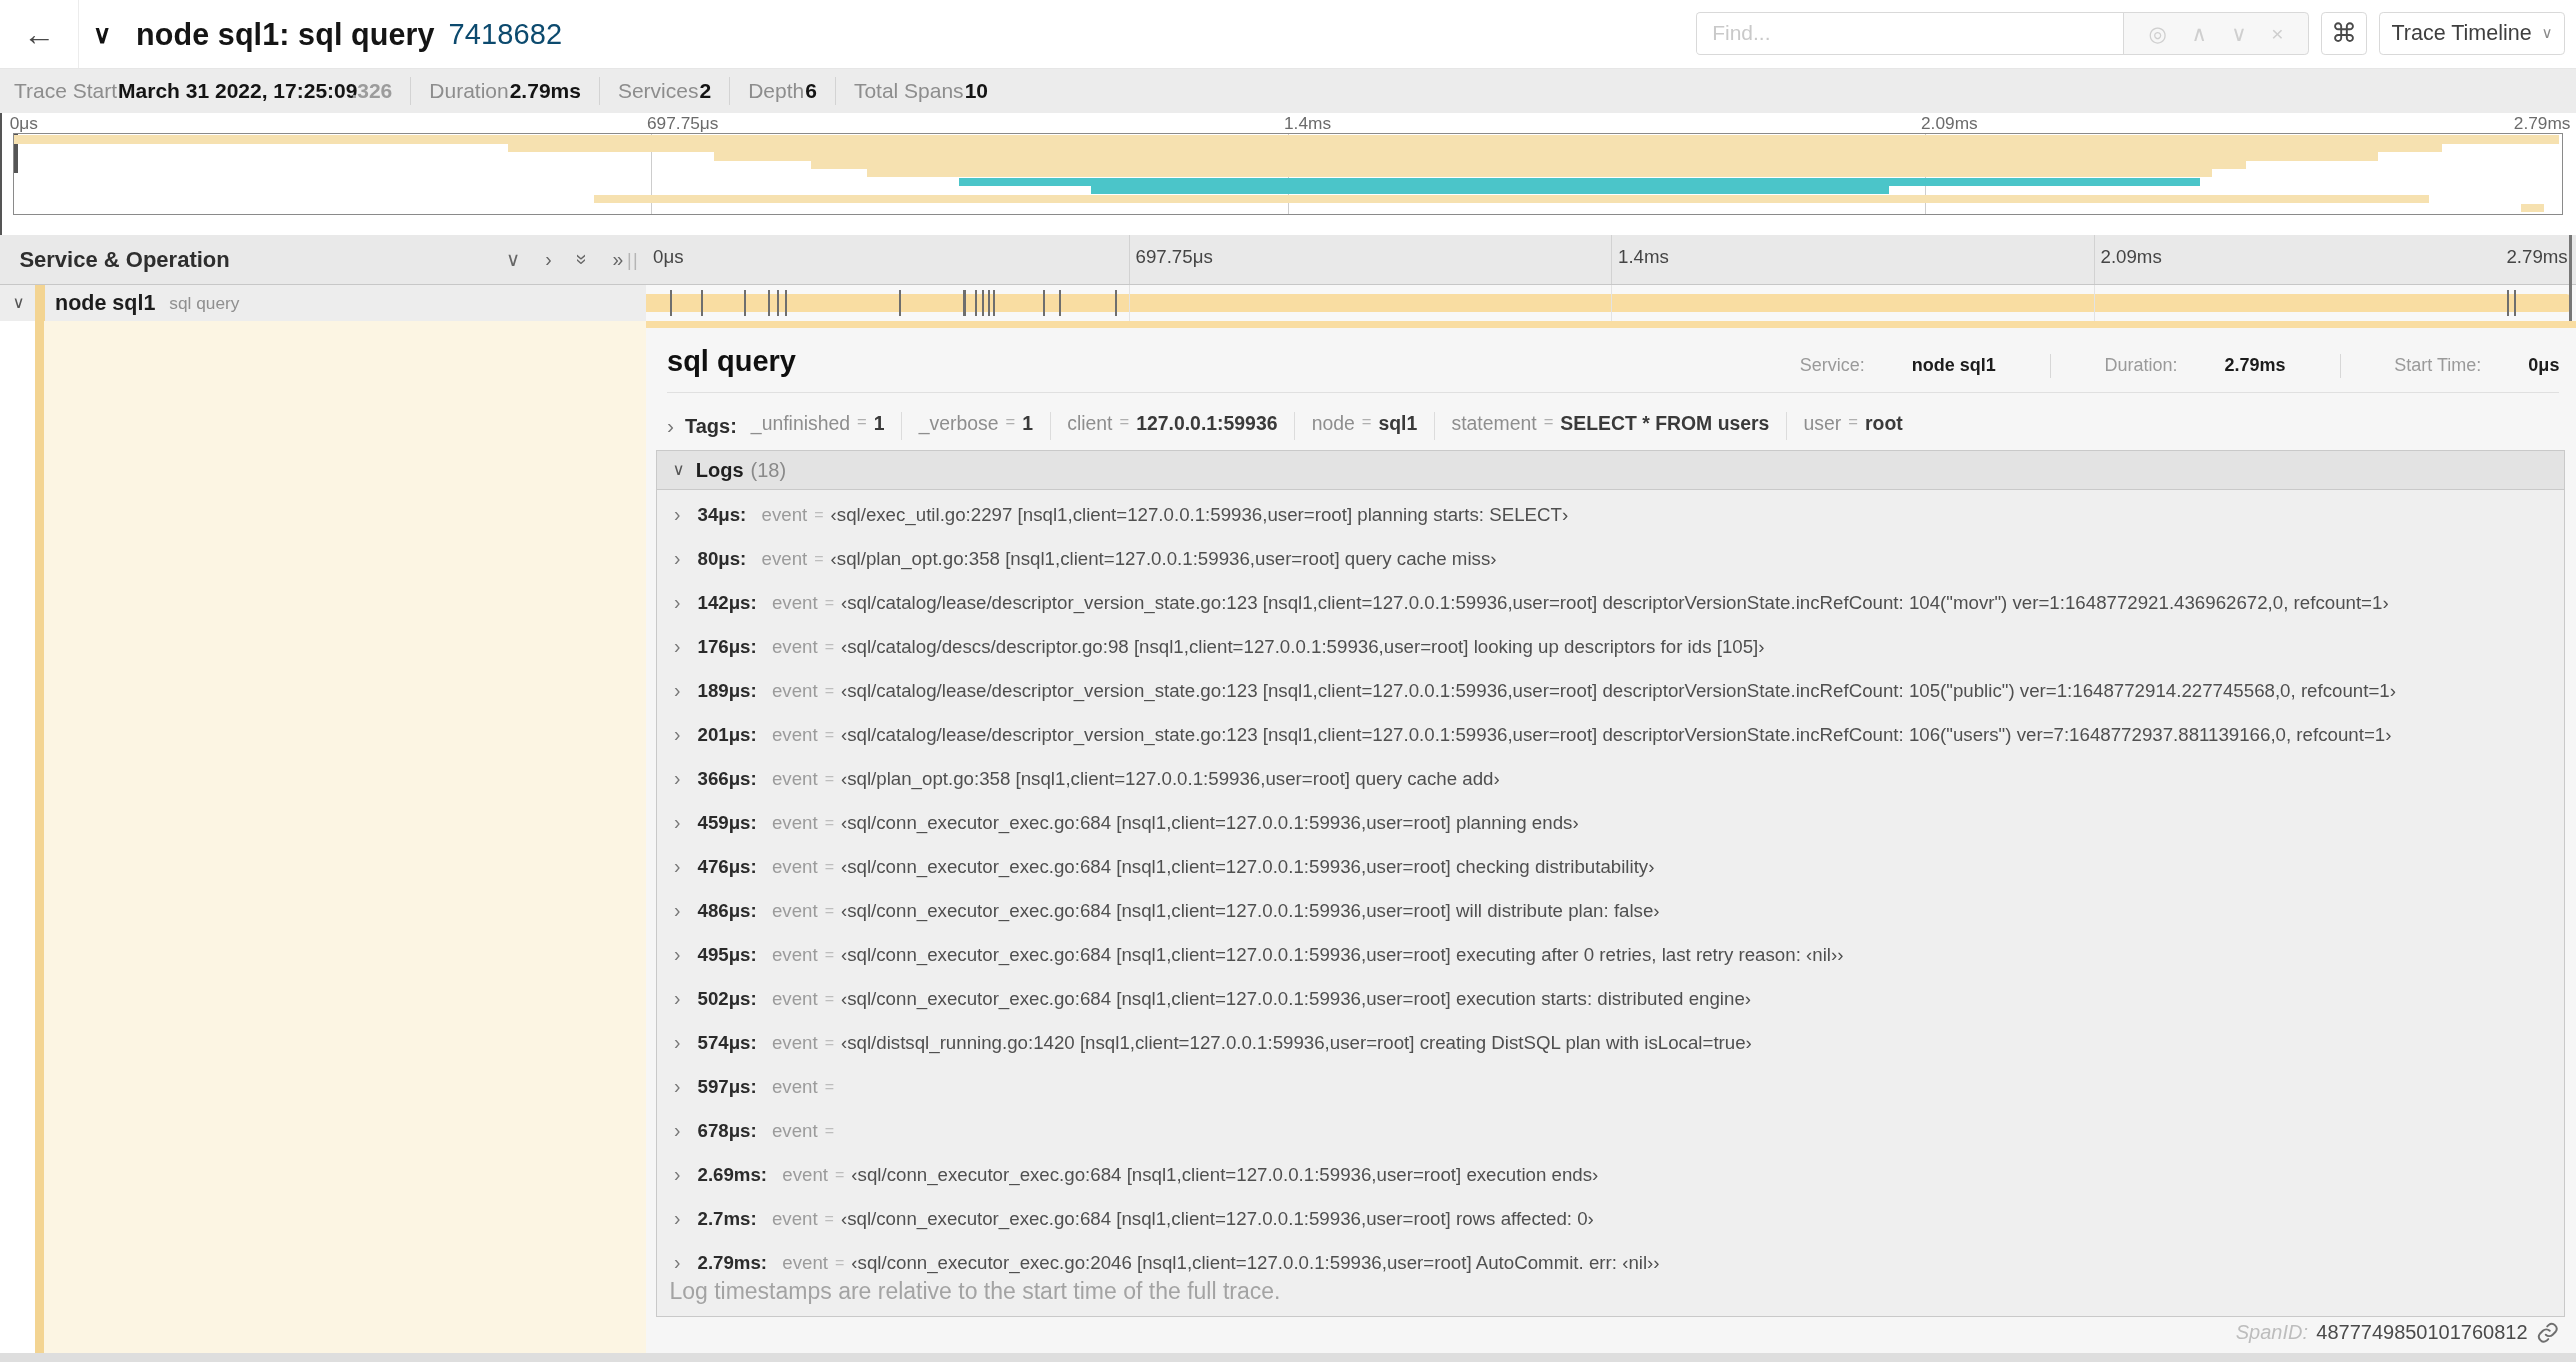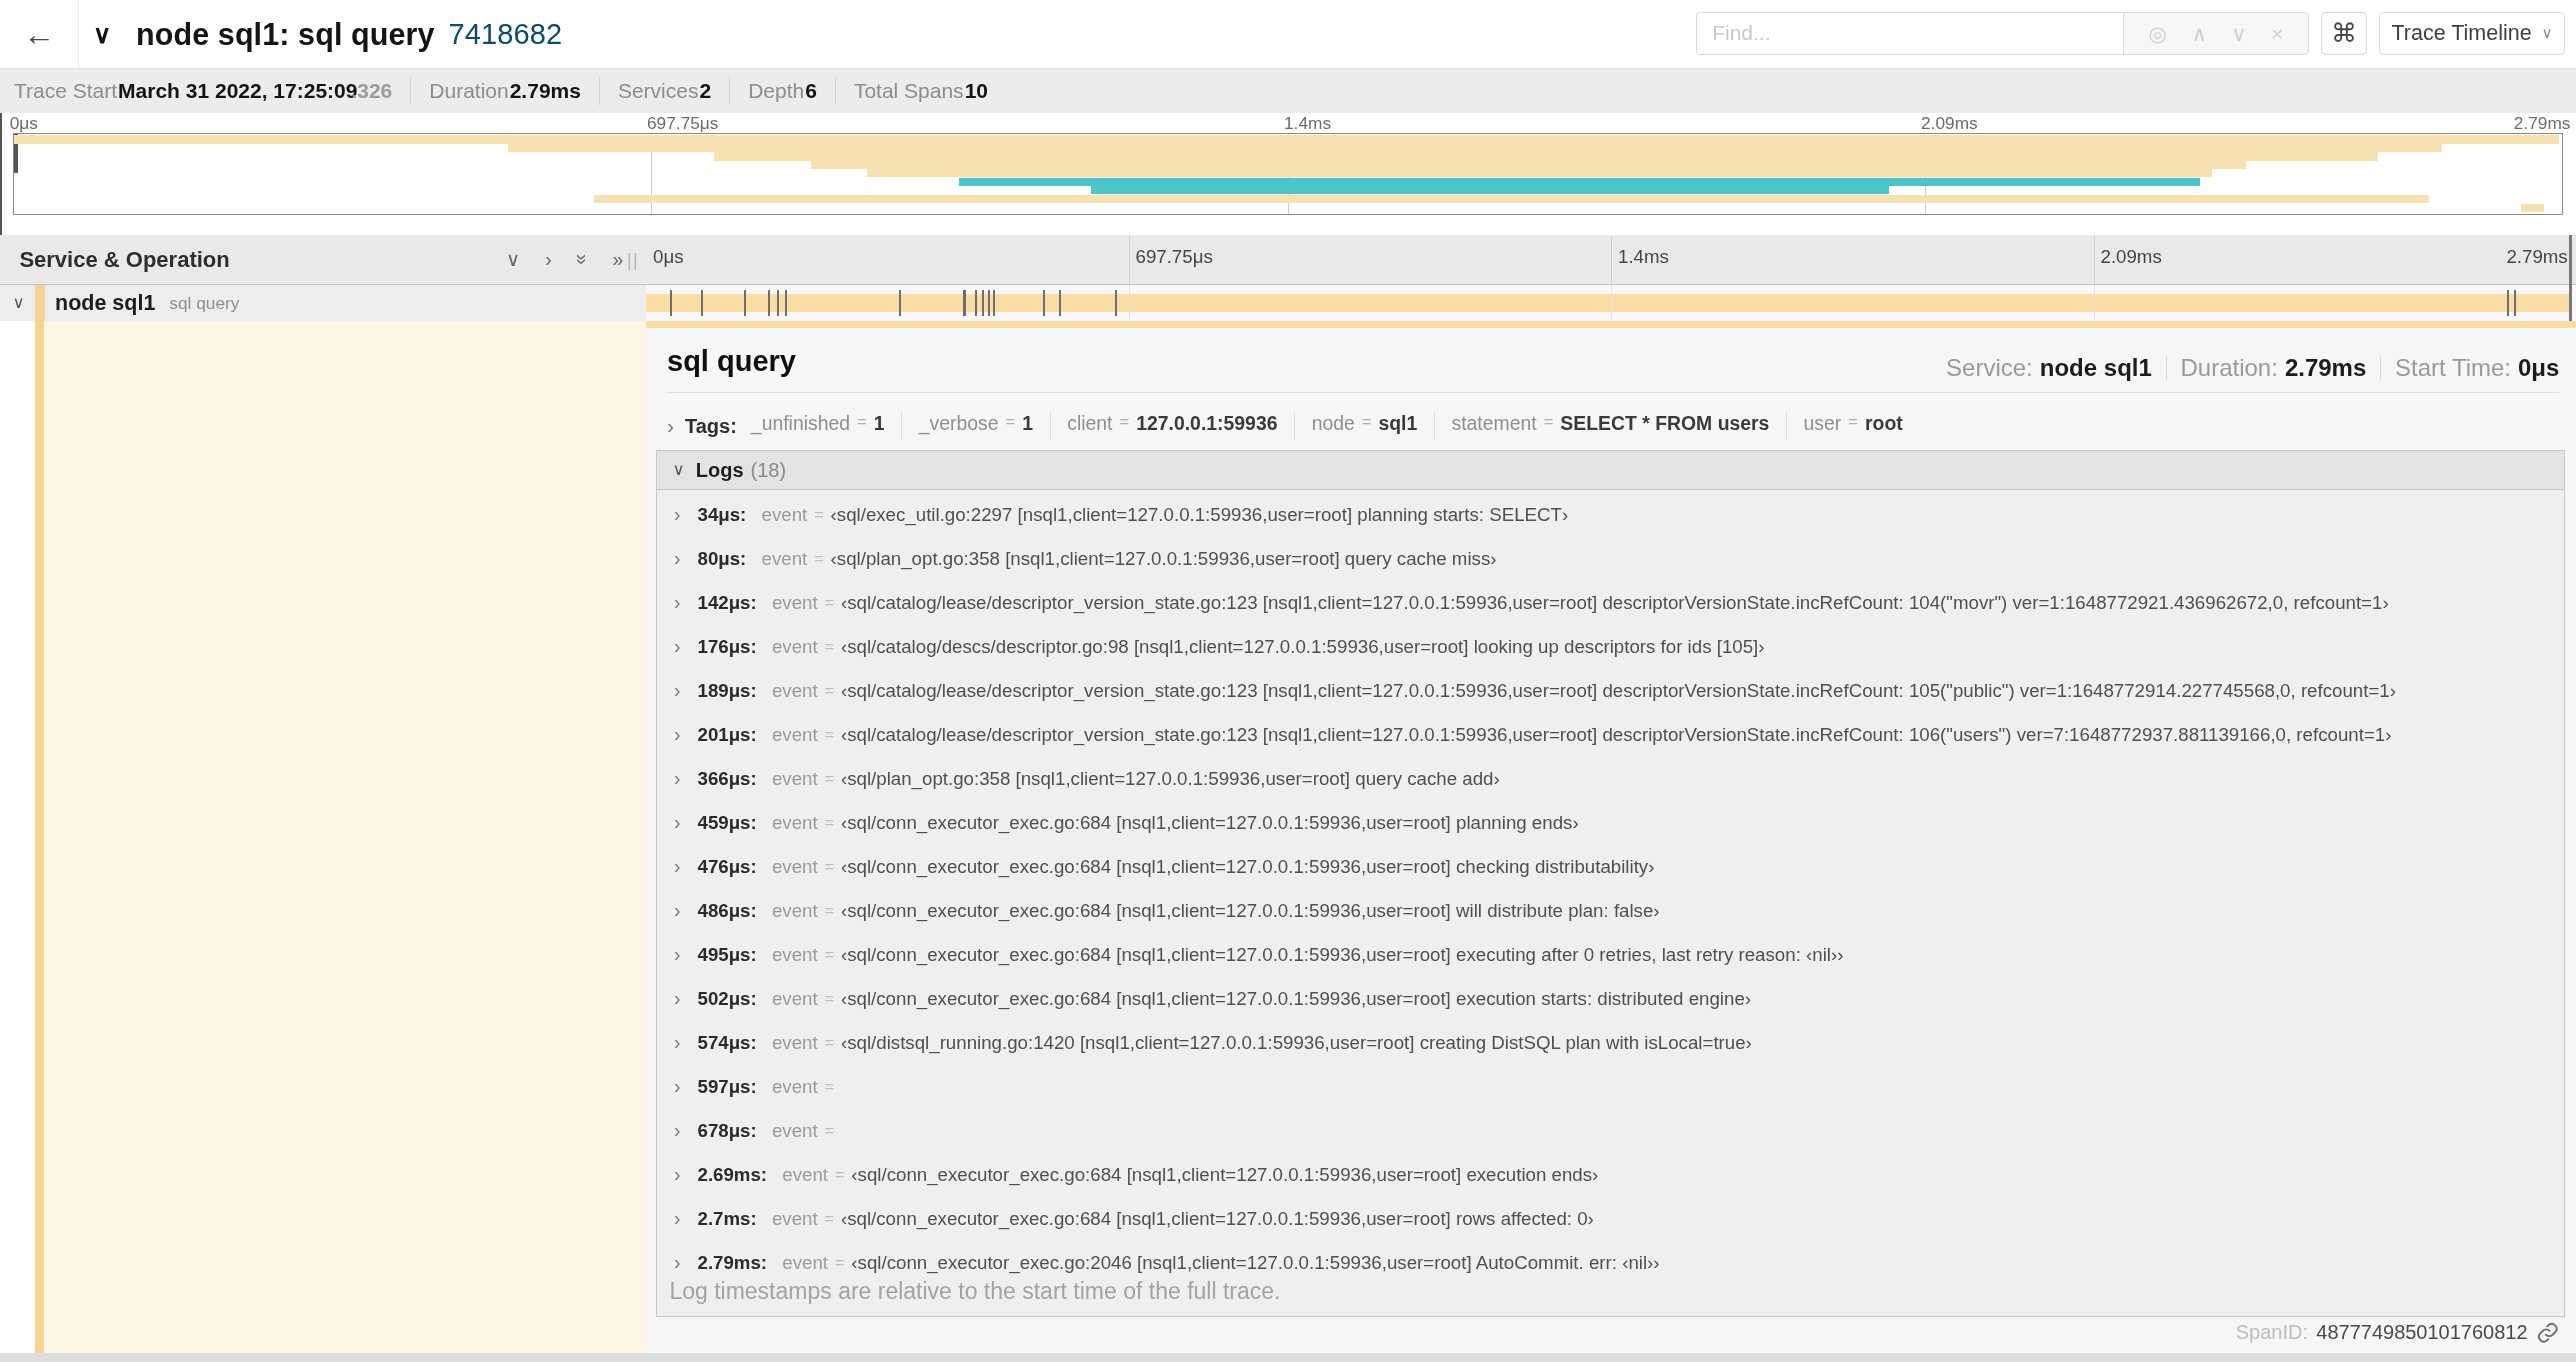--- a/index.html
+++ b/index.html
@@ -60,21 +60,21 @@
   .log-marker{position:absolute;top:4.8px;width:2.1px;height:26px;background:#6e6e6e;}
   #tl-edge{left:2569px;top:235px;width:2.8px;height:86px;background:#777;}
 
   
   #detail-left{left:0;top:321px;width:646px;height:1032px;background:#fff;}
   #detail-stripe{left:35px;top:0;width:9.7px;height:1032px;}
   #detail-cream{left:44px;top:0;width:602px;height:1032px;background:#fcf5e3;}
   #detail-panel{left:646px;top:321px;width:1930px;height:1032px;background:#f6f6f6;}
   #detail-topstrip{left:0;top:0;width:1930px;height:7px;}
   #detail-title{left:21px;top:23.5px;font-size:29px;font-weight:700;color:#101010;}
-  #detail-meta{right:16.6px;top:33px;display:flex;align-items:center;font-size:24px;}
+  #detail-meta{right:16.6px;top:33px;display:flex;align-items:center;font-size:18px;gap:40px;}
   .dm-label{color:#9a9a9a;}
   .dm-value{color:#1c1c1c;font-weight:700;margin-left:7px;}
   .dm-sep{width:0.7px;height:23.5px;background:#d7d7d7;margin:0 14px;}
   #detail-divider{left:21px;right:16.6px;top:71px;height:1.4px;background:#e0e0e0;}
   #tags-row{left:21px;top:89px;right:16.6px;height:32px;display:flex;align-items:center;font-size:19.4px;}
   #tags-chevron{color:#777;font-size:21px;margin-right:11px;}
   #tags-label{font-weight:700;color:#2e2e2e;margin-right:14px;font-size:20px;}
   .tag-item{display:flex;gap:7px;padding:0 16.6px;border-left:0.7px solid #dcdcdc;height:28px;white-space:nowrap;}
   .tag-item:first-of-type{border-left:none;padding-left:0;}
   .tag-key{color:#8e8e8e;}
@@ -88,21 +88,21 @@
   #logs-body{position:absolute;left:0;right:0;top:39px;bottom:0;overflow:hidden;}
   .log-row{height:44px;display:flex;align-items:center;padding-left:16.6px;font-size:18.7px;white-space:nowrap;overflow:hidden;}
   .log-row:first-child{margin-top:2.8px;}
   .log-chev{color:#777;font-size:19.4px;width:23.5px;}
   .log-time{font-weight:700;color:#2b2b2b;margin-right:15.2px;}
   .log-field{color:#9b9b9b;margin-right:7px;}
   .log-eq{color:#bdbdbd;font-size:16px;margin-right:7px;}
   .log-value{color:#4f4f4f;}
   #logs-note{position:absolute;left:12px;bottom:11px;font-size:23px;color:#a3a3a3;text-align:right;}
   #spanid-row{position:absolute;right:16.6px;bottom:5.5px;height:30.5px;display:flex;align-items:center;gap:8.3px;font-size:20px;}
-  #spanid-label{color:#bdbdbd;}
+  #spanid-label{color:#bdbdbd;font-style:italic;}
   #spanid-value{color:#4a4a4a;}
   #link-icon{width:23.5px;height:23.5px;color:#6f6f6f;}
   #bottom-strip{left:0;top:1353px;width:2576px;height:9.7px;background:#dedede;}
   #left-edge{left:0;top:113px;width:2.1px;height:208px;background:#555;}
 </style>
 </head>
 <body>
 
 <div id="topnav" class="abs">
   <div id="back-wrap" class="abs">

